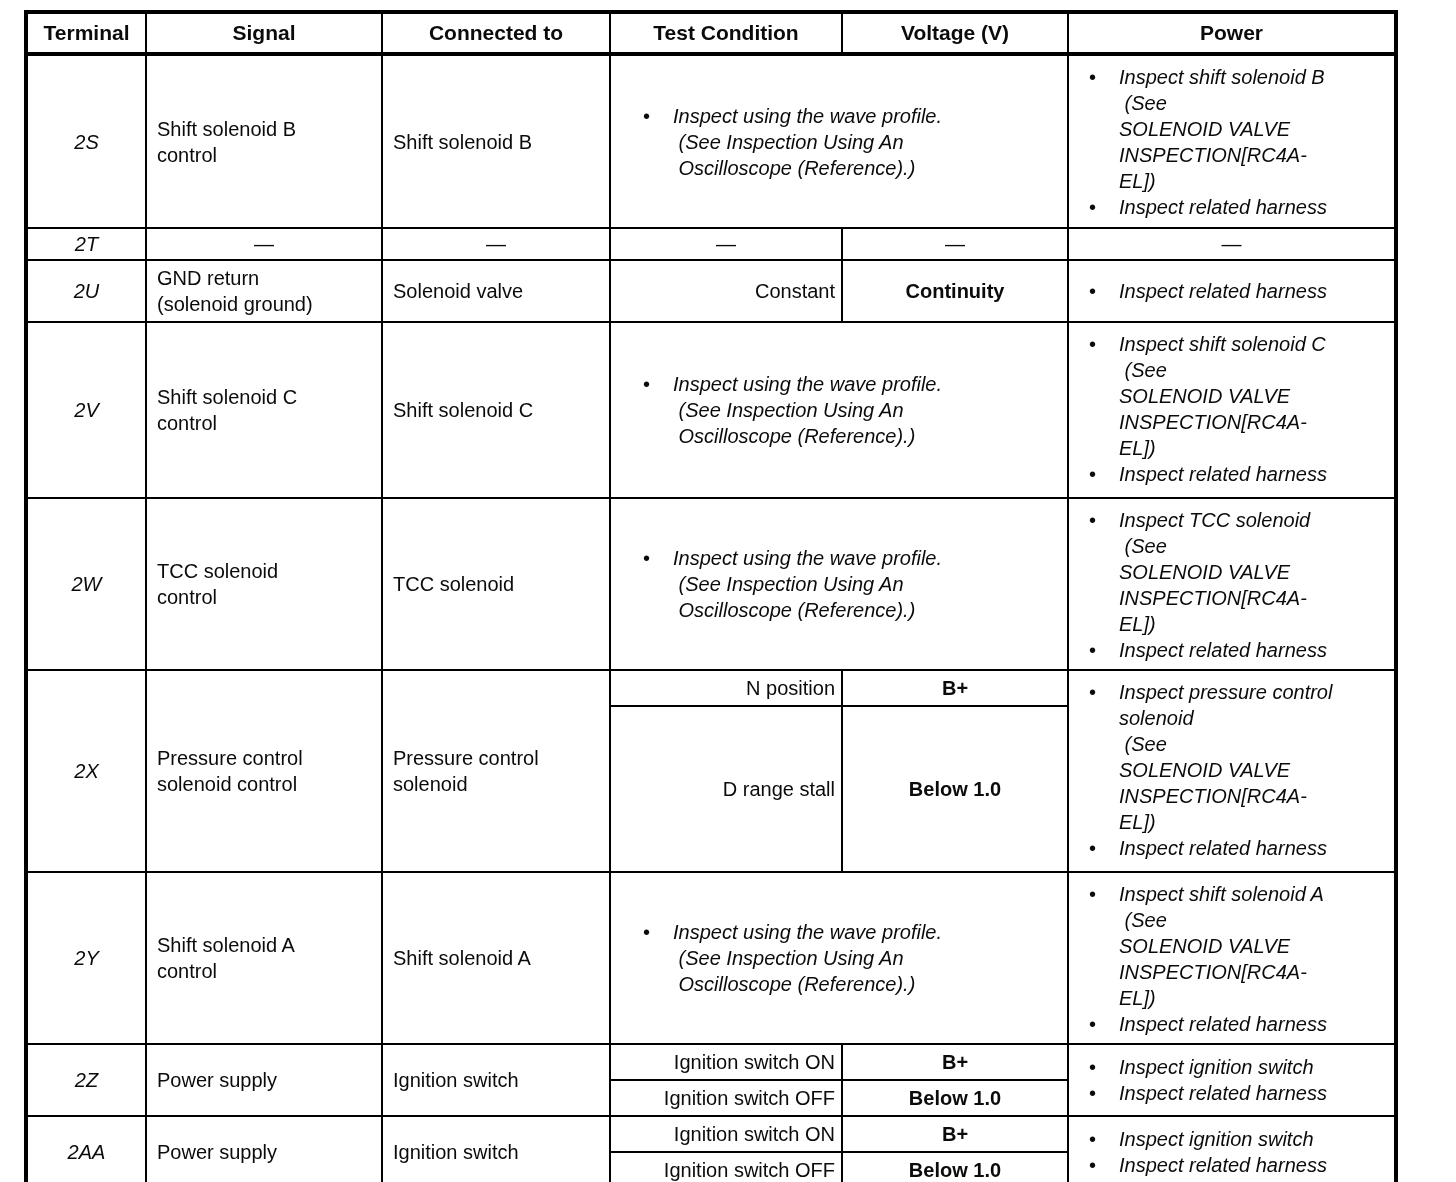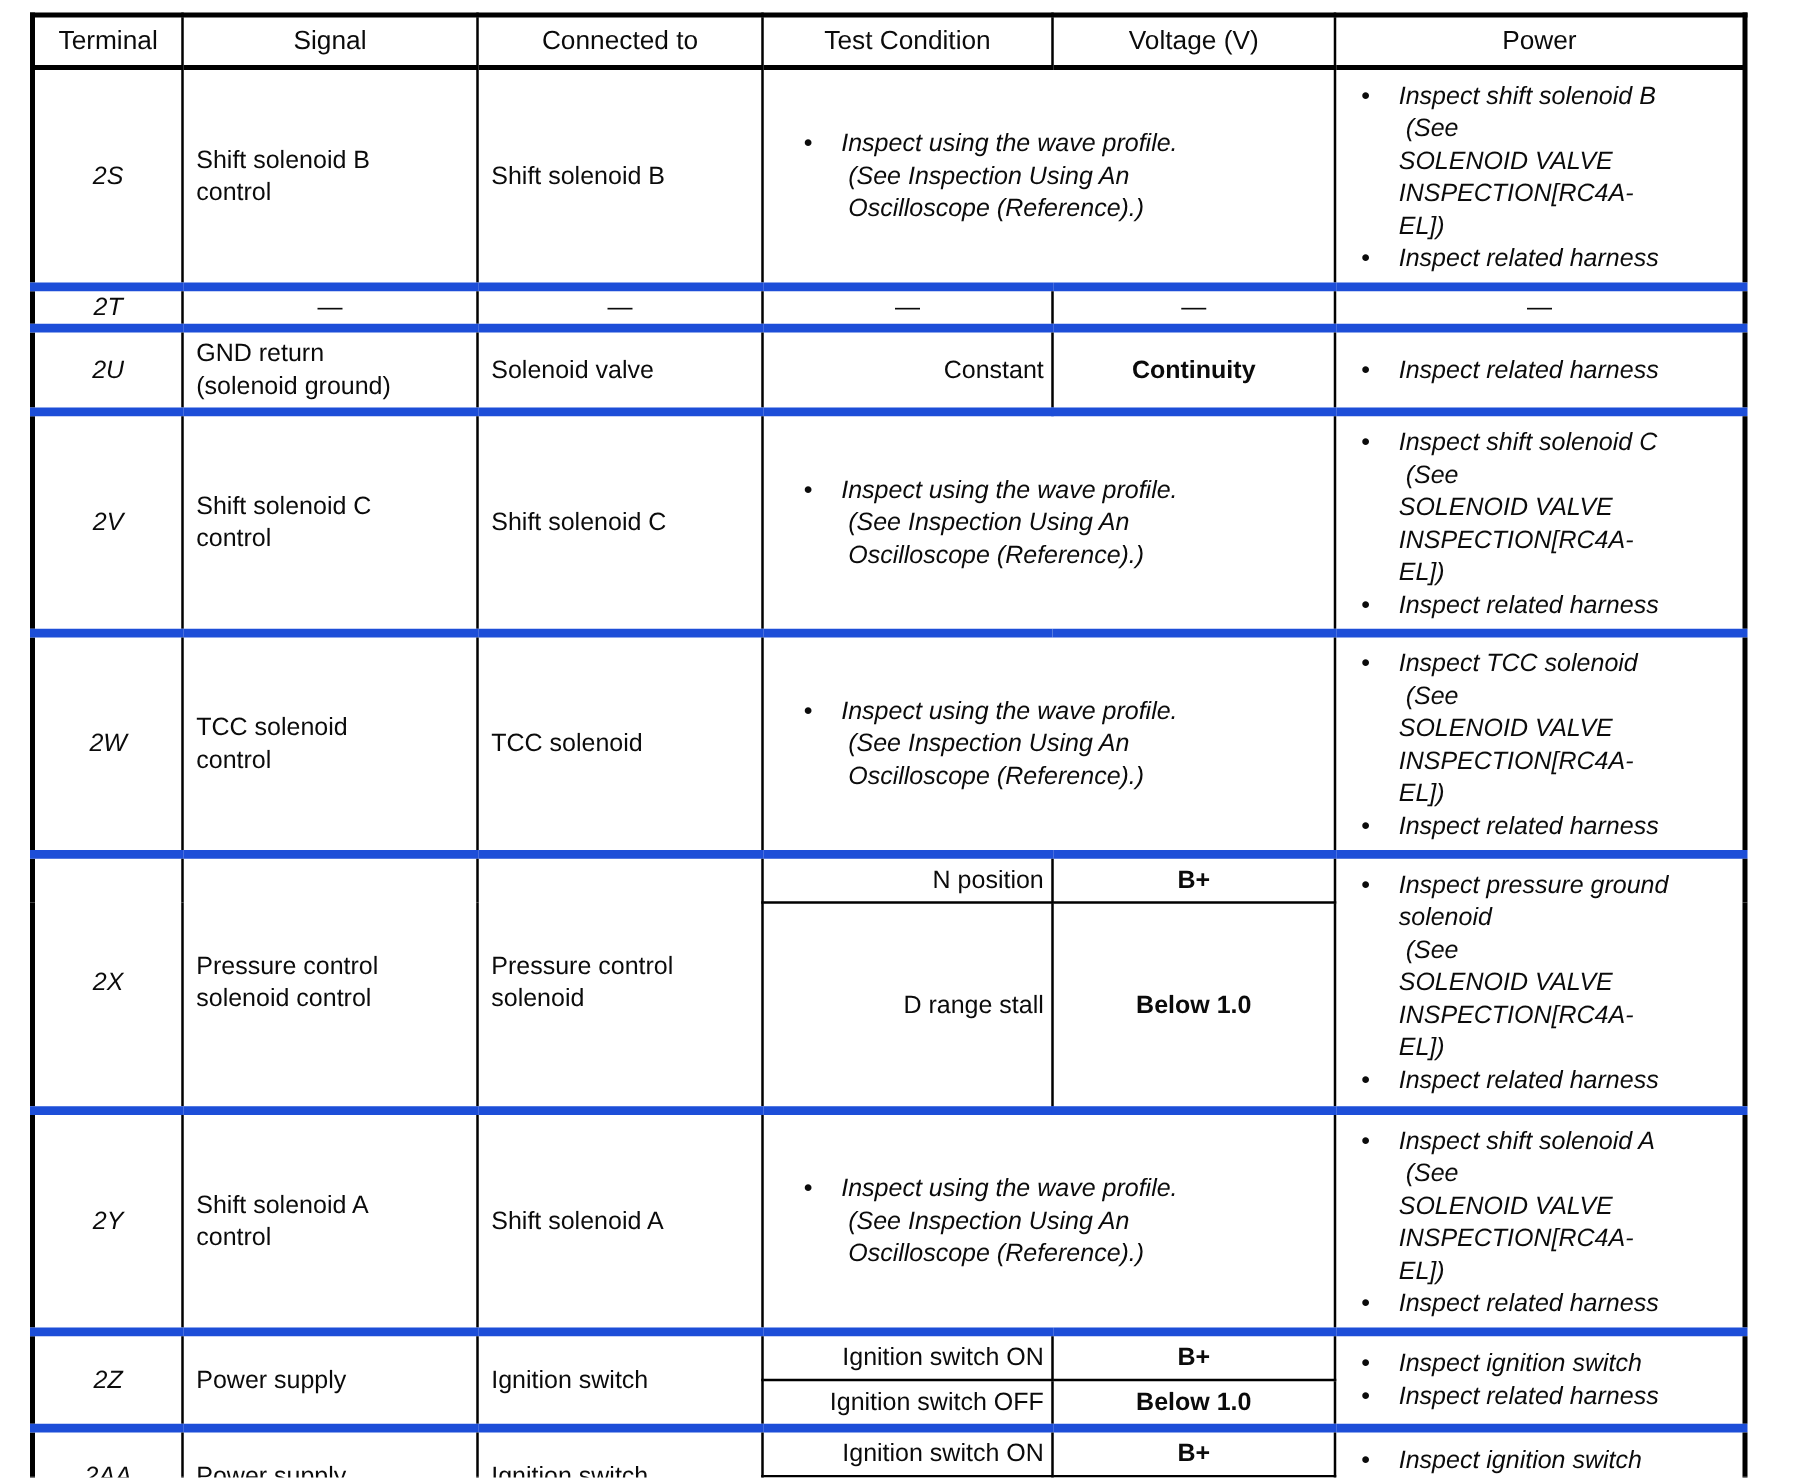--- a/index.html
+++ b/index.html
@@ -22,30 +22,30 @@
     background: #ffffff;
   }
   th, td {
     border: 2px solid #000;
     font-size: 20px;
     line-height: 1.3;
     overflow: hidden;
     padding: 0;
   }
   thead th {
-    font-weight: normal;
+    font-weight: bold;
     font-size: 21px;
     height: 34px;
     text-align: center;
     vertical-align: middle;
     border-bottom: 4px solid #000;
     padding: 2px 4px;
   }
   
-  tr.gs > td { border-top: 7px solid #1d4ed8; }
+  tr.gs > td { border-top: 2px solid #1d4ed8; }
 
   td.term {
     text-align: center;
     vertical-align: middle;
     font-style: italic;
   }
   td.txt {
     padding: 4px 8px 4px 10px;
     vertical-align: middle;
     white-space: pre-wrap;
@@ -237,21 +237,21 @@
         <td class="term" rowspan="2">2X</td>
         <td class="txt" rowspan="2">Pressure control
 solenoid control</td>
         <td class="txt" rowspan="2">Pressure control
 solenoid</td>
         <td class="tplain">N position</td>
         <td class="vc">B+</td>
         <td class="action top" rowspan="2">
           <div class="bitem">
             <span class="bdot">•</span>
-            <div class="btext">Inspect pressure ground
+            <div class="btext">Inspect pressure control
 solenoid
  (See
 SOLENOID VALVE
 INSPECTION[RC4A-
 EL])</div>
           </div>
           <div class="bitem">
             <span class="bdot">•</span>
             <div class="btext">Inspect related harness</div>
           </div>

